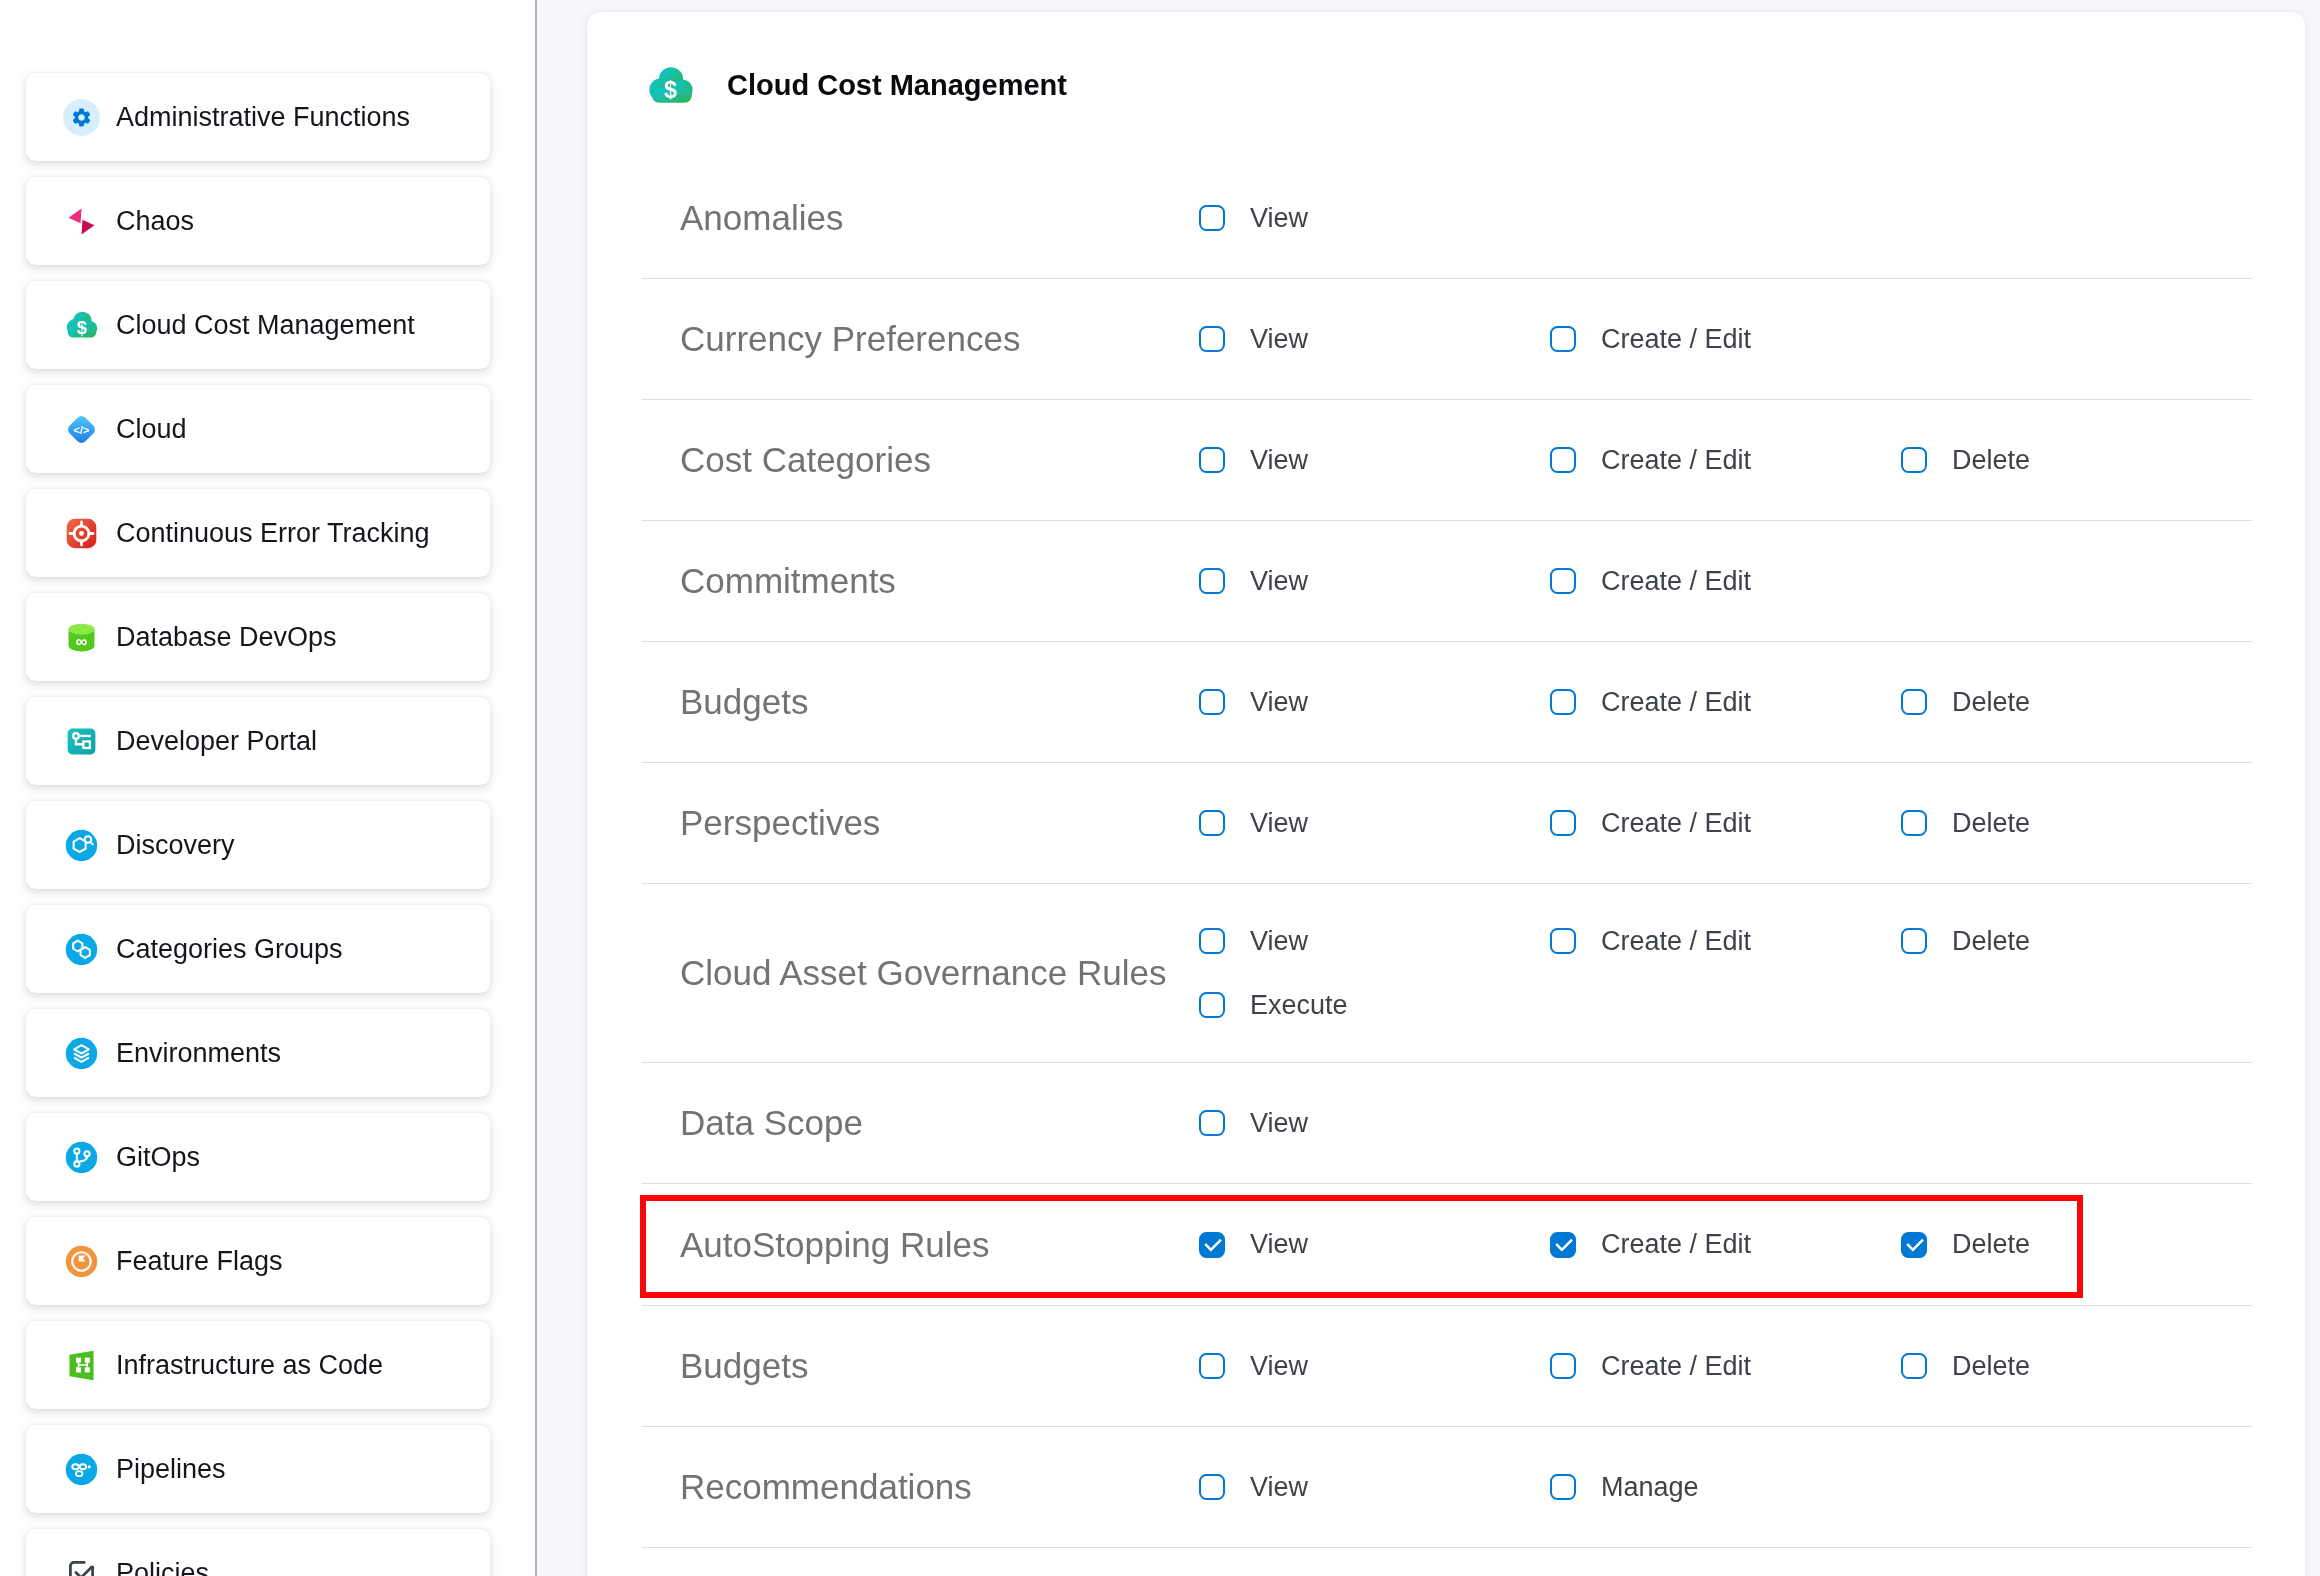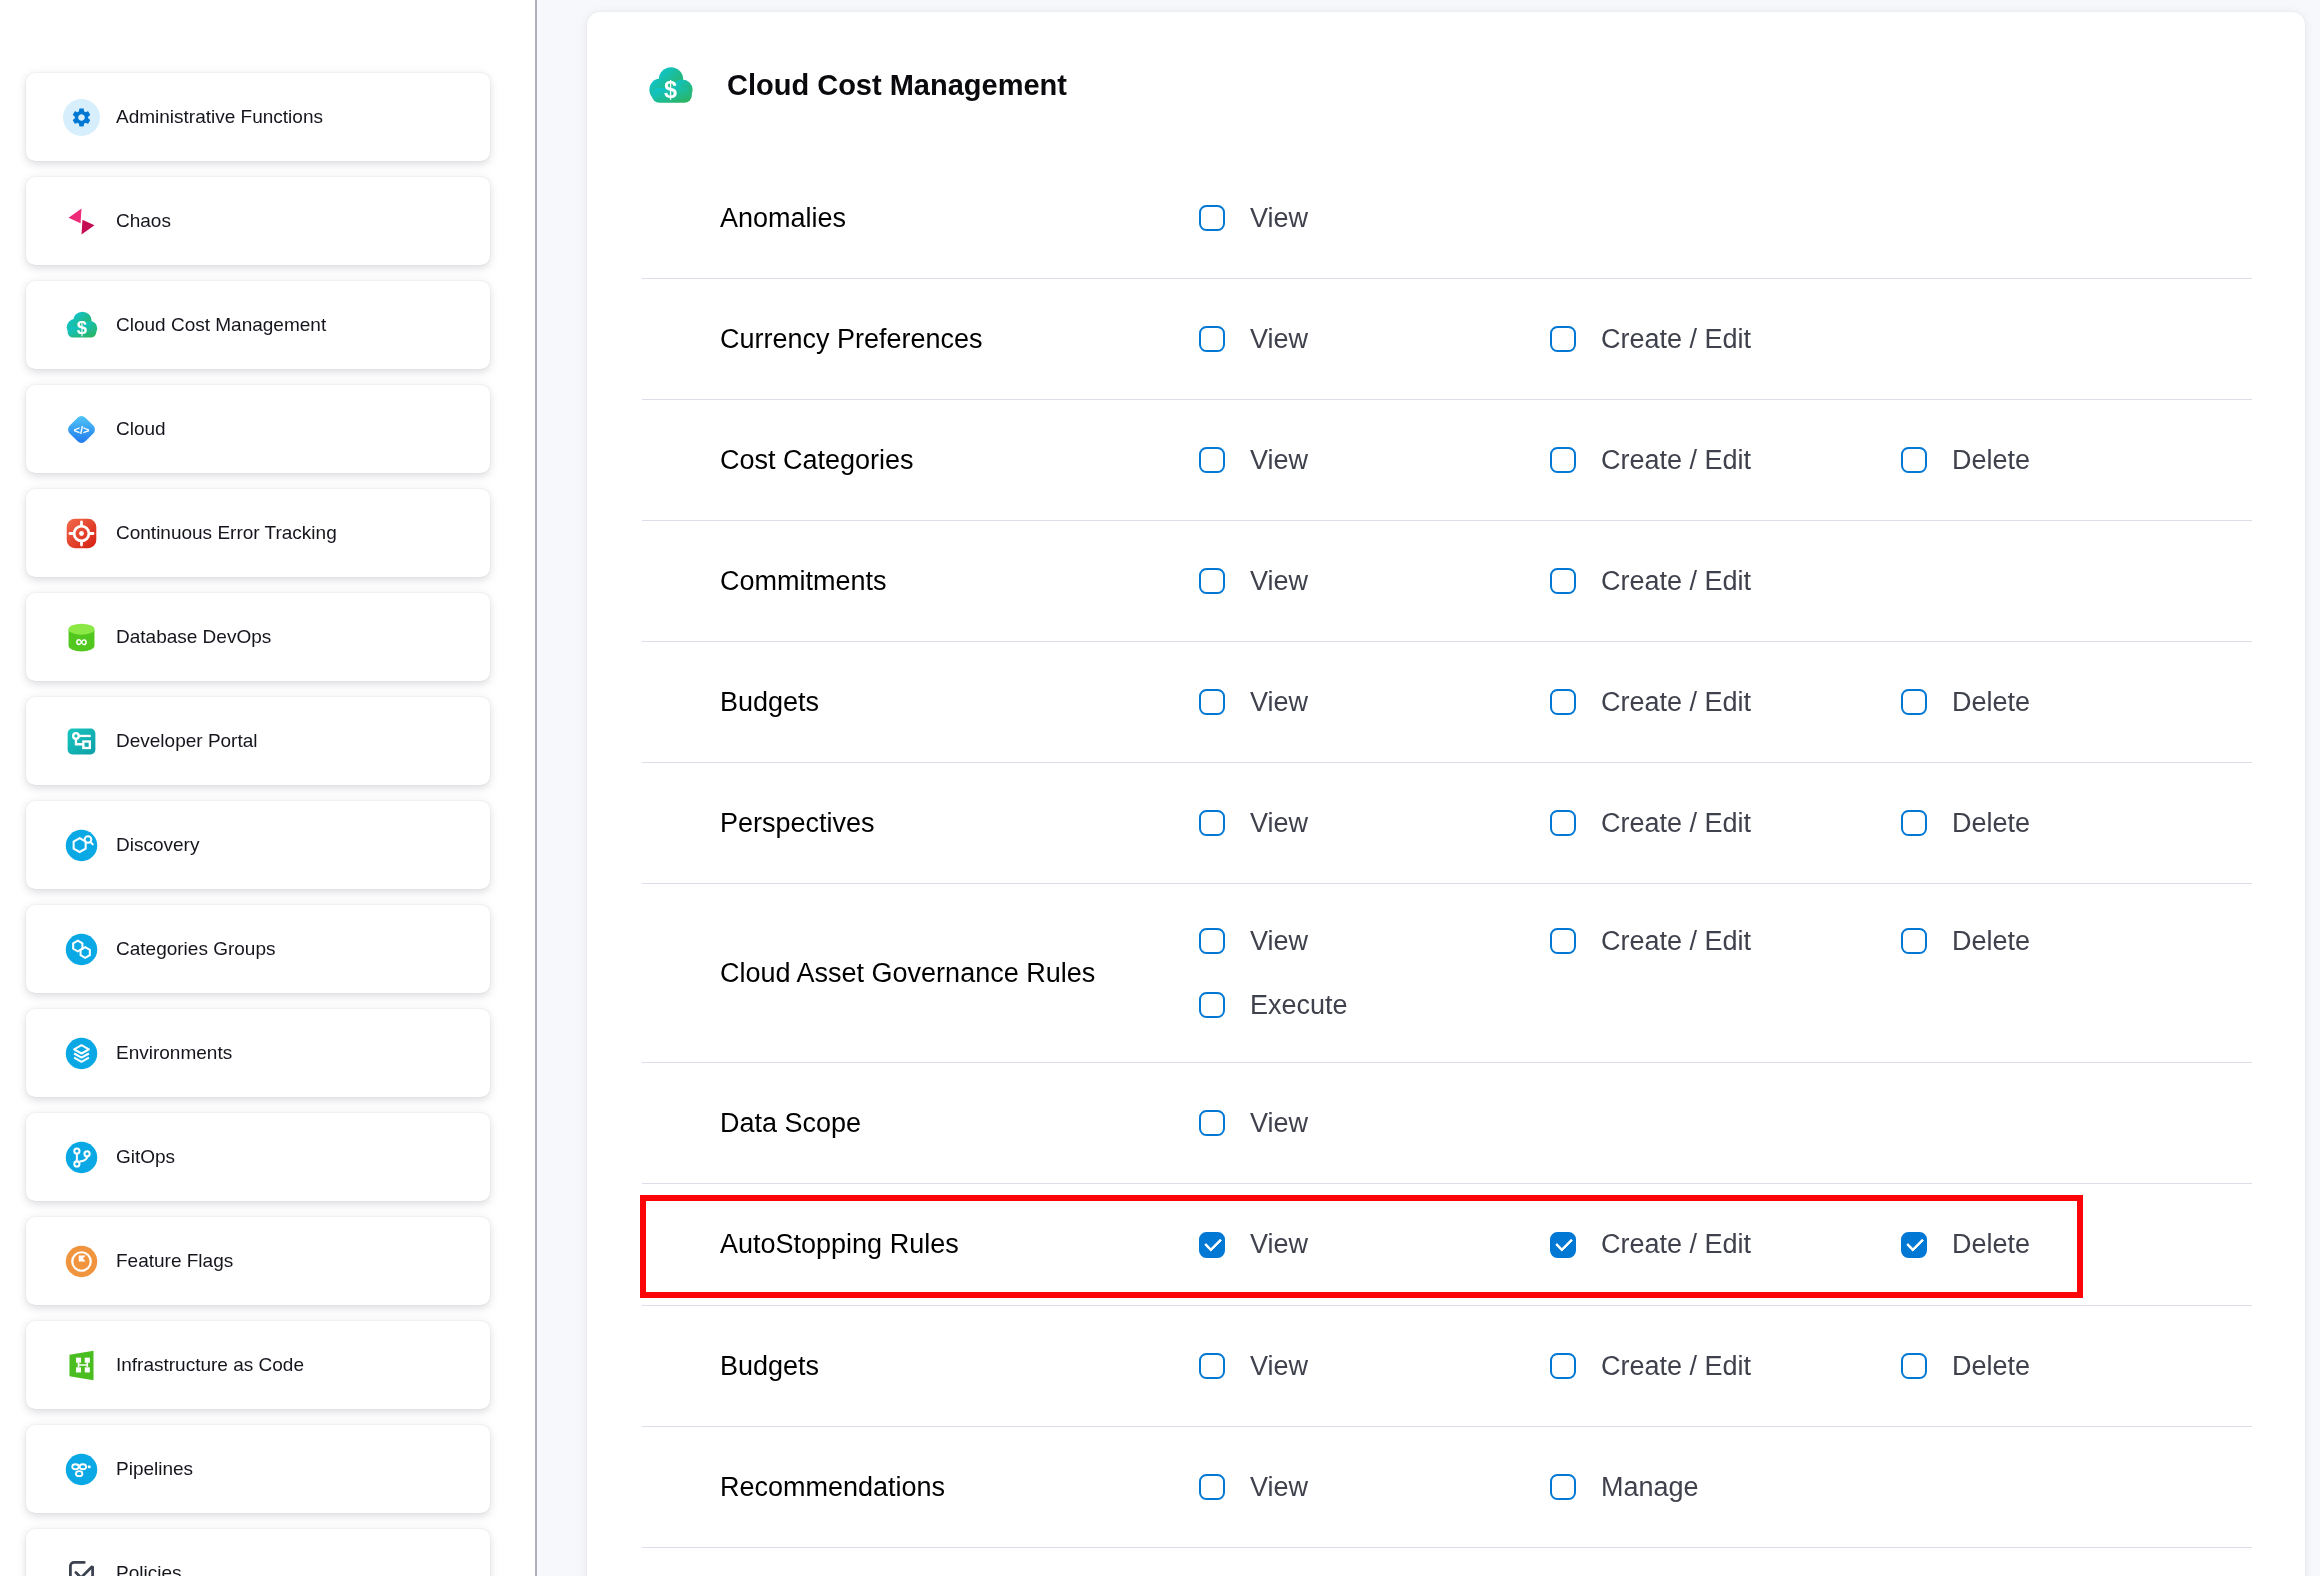--- a/index.html
+++ b/index.html
@@ -10,40 +10,40 @@
   
   .sidebar-zone { position:absolute; left:0; top:0; width:535px; height:1577px; background:#fff; }
   .sidebar-list { padding:73px 0 0 26px; }
   .side-card { width:464px; height:88px; background:#fff; border-radius:9.3px;
                box-shadow:0 0 1.9px rgba(40,41,61,.08), 0 2.8px 8.3px rgba(96,97,112,.22);
                display:flex; align-items:center; padding-left:37px; margin-bottom:16px;
                cursor:pointer; }
   .side-card .icon-wrap { width:37px; height:37px; flex:0 0 37px; display:flex;
                align-items:center; justify-content:center; }
   .side-card .icon-wrap svg { width:37px; height:37px; display:block; }
-  .side-label { margin-left:16px; font-size:19px; font-weight:500; color:#15161D; white-space:nowrap; }
+  .side-label { margin-left:16px; font-size:27px; font-weight:500; color:#15161D; white-space:nowrap; }
 
   .vertical-divider { position:absolute; left:535px; top:0; width:1.9px; height:1577px; background:#AFAEBA; }
 
   
   .main-zone { position:absolute; left:537px; top:0; width:1784px; height:1577px; background:#F6F8FB; }
   .main-card { position:absolute; left:50px; top:12px; width:1718px; height:1651px;
                background:#fff; border-radius:13px;
                box-shadow:0 0 1.9px rgba(40,41,61,.06), 0 1.9px 9.3px rgba(96,97,112,.12); }
 
   .card-header { height:146px; display:flex; align-items:center; padding-left:58px; }
   .card-header .title-icon svg { width:52px; height:43px; display:block; }
   .card-title { margin-left:30px; font-size:29px; font-weight:700; color:#0A0A0E; }
 
   .rows { margin:0 53px 0 55px; }
   .perm-row { position:relative; display:flex; align-items:center; height:121px;
               padding-left:38px; border-bottom:1.9px solid #DCDDE9; }
   .perm-row.tall { height:179px; }
   .perm-row.highlighted { height:122px;align-items:center; }
-  .row-label { width:543px; font-size:27px; color:#000000;margin-left:40px; }
+  .row-label { width:543px; font-size:35px; color:#737373; }
   .perm-grid { display:grid; grid-template-columns:351px 351px 351px; row-gap:33px; align-items:center; }
   .perm-cell { display:flex; align-items:center;gap:11px; }
   .cb { width:26px; height:26px; flex:0 0 26px; border:2.8px solid #0278D5; border-radius:7.4px;
         background:#fff; cursor:pointer; position:relative; }
   .cb.checked { background:#0278D5; }
   .cb.checked::after { content:""; position:absolute; left:6.5px; top:1.9px; width:7.4px; height:13px;
         border:solid #fff; border-width:0 3.7px 3.7px 0; border-radius:0.9px; transform:rotate(45deg); }
   .perm-label { margin-left:14px; font-size:27px; color:#3F414C; }
 
   .highlight-ring { position:absolute; left:-1.9px; top:11px; width:1443px; height:103px;

